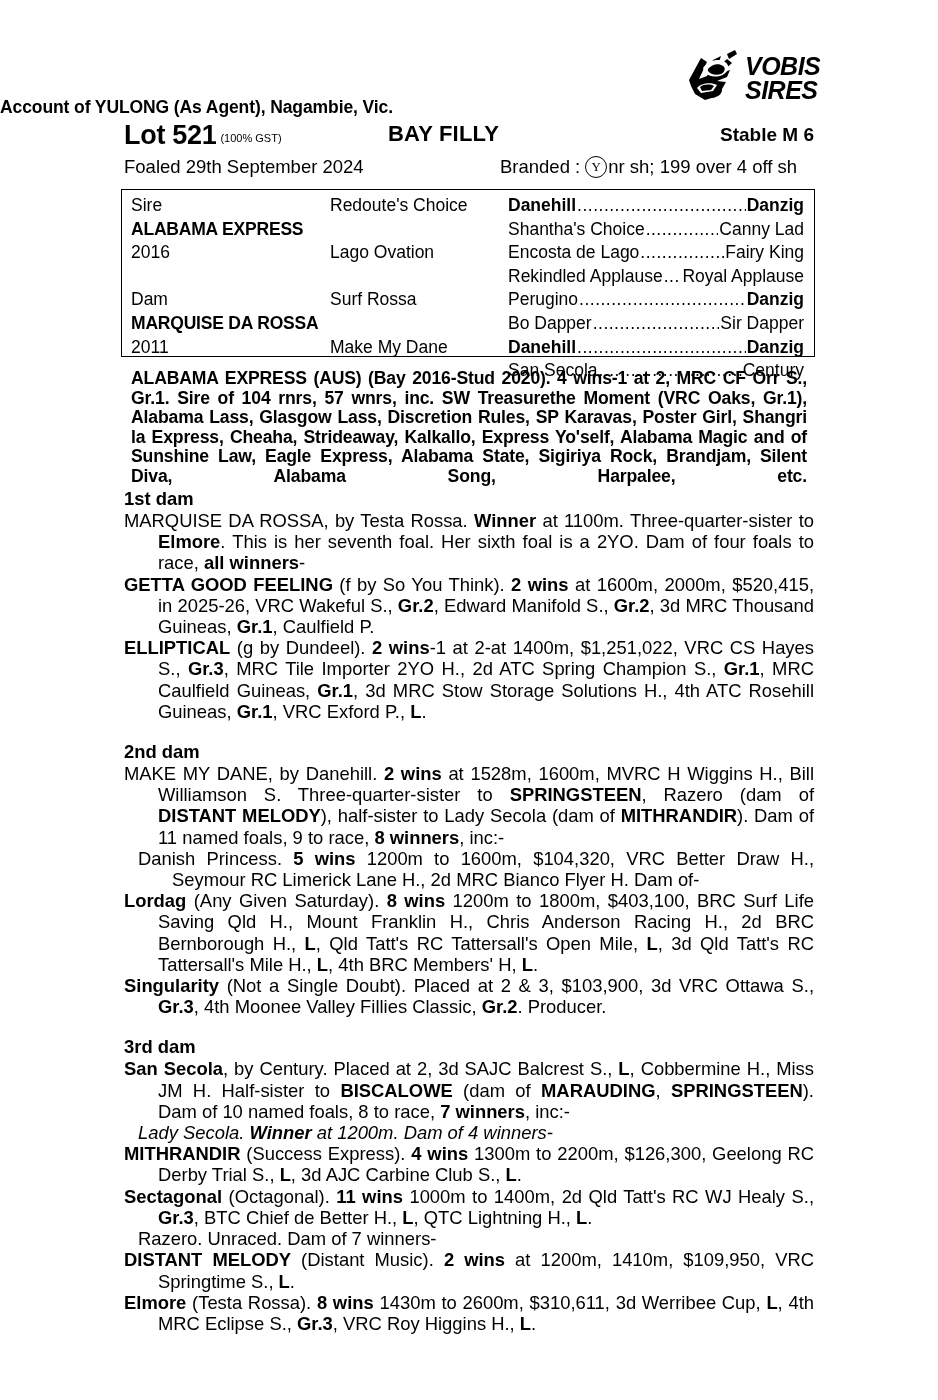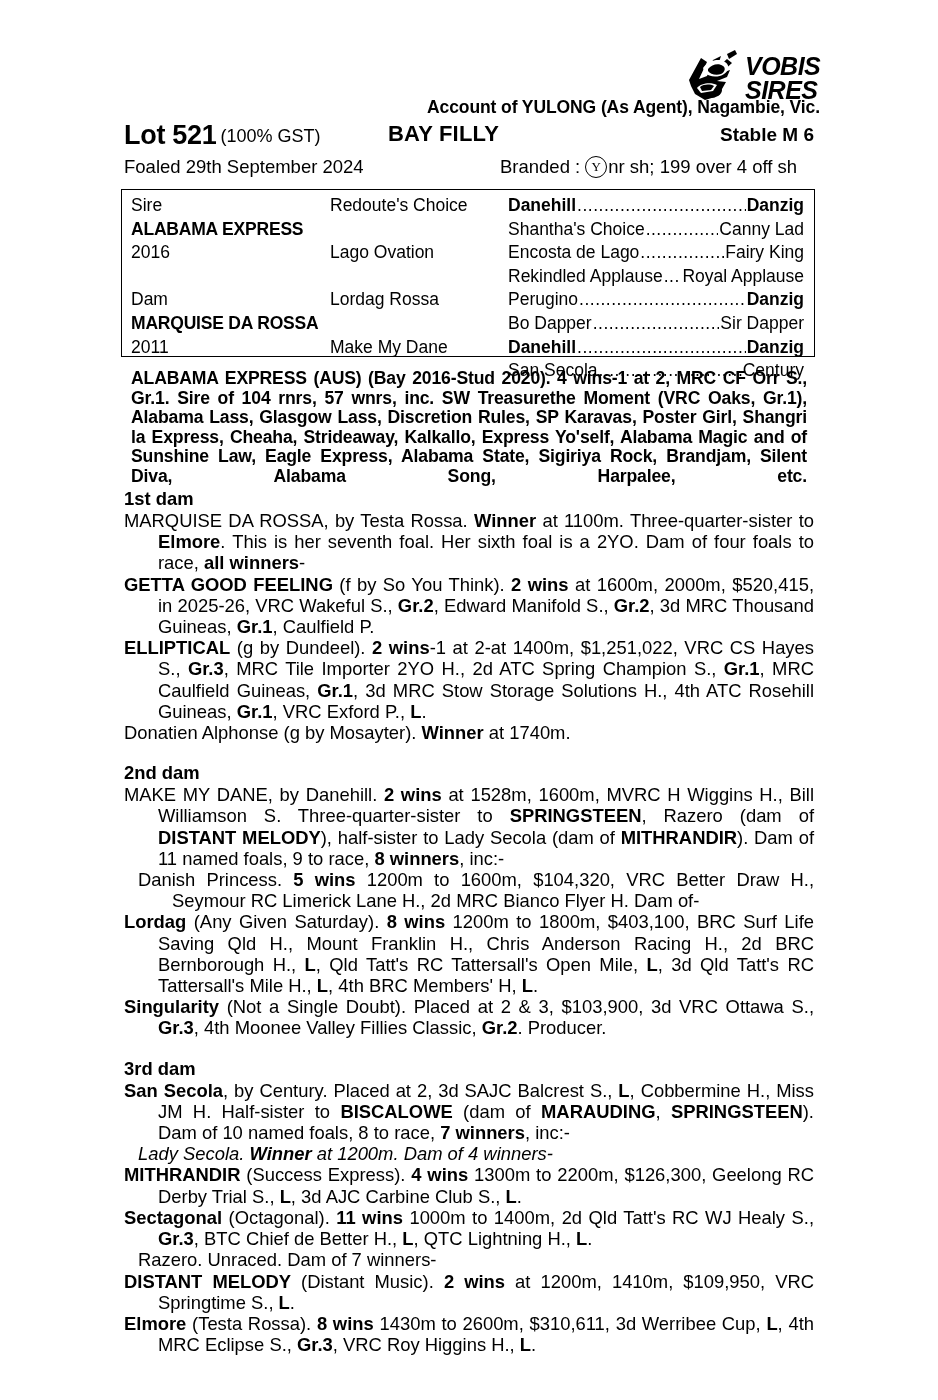--- a/index.html
+++ b/index.html
@@ -30,21 +30,21 @@
     width: 140px;
     height: 62px;
   }
   .logo-wrap svg { display: block; }
 
   .account-line {
     position: absolute;
     top: 97px;
     left: 0;
     width: 820px;
-    text-align: right;
+    text-align: left;
     font-size: 17.5px;
     font-weight: bold;
     letter-spacing: -0.1px;
     font-family: "Liberation Sans", sans-serif;
   }
 
   .title-row {
     position: absolute;
     top: 120px;
     left: 124px;
@@ -54,21 +54,21 @@
   .lot-no {
     position: absolute;
     left: 0;
     top: 0;
     font-size: 27px;
     font-weight: bold;
     letter-spacing: -0.3px;
     white-space: nowrap;
   }
   .gst {
-    font-size: 18px;
+    font-size: 11px;
     font-weight: normal;
     letter-spacing: 0;
     vertical-align: 2px;
     padding-left: 4px;
   }
   .sex-colour {
     position: absolute;
     left: 264px;
     top: 1px;
     font-size: 22px;
@@ -284,21 +284,21 @@
         <div class="ped-row">Dam</div>
         <div class="ped-row b">MARQUISE DA ROSSA</div>
         <div class="ped-row">2011</div>
       </div>
 
       <div class="ped-col-mid">
         <div class="ped-row">Redoute's Choice</div>
         <div class="ped-row empty">&nbsp;</div>
         <div class="ped-row">Lago Ovation</div>
         <div class="ped-row empty">&nbsp;</div>
-        <div class="ped-row">Lordag Rossa</div>
+        <div class="ped-row">Surf Rossa</div>
         <div class="ped-row empty">&nbsp;</div>
         <div class="ped-row">Make My Dane</div>
       </div>
 
       <div class="ped-col-right" id="gp-col">
           <div class="gp-line">
             <span class="gp-a bold">Danehill</span>
             <span class="gp-dots">..........................................................................................</span>
             <span class="gp-b bold">Danzig</span>
           </div>
@@ -344,21 +344,20 @@
 
   <div class="sire-para">
     <span id="sire-para-text">ALABAMA EXPRESS (AUS) (Bay 2016-Stud 2020). 4 wins-1 at 2, MRC CF Orr S., Gr.1. Sire of 104 rnrs, 57 wnrs, inc. SW Treasurethe Moment (VRC Oaks, Gr.1), Alabama Lass, Glasgow Lass, Discretion Rules, SP Karavas, Poster Girl, Shangri la Express, Cheaha, Strideaway, Kalkallo, Express Yo'self, Alabama Magic and of Sunshine Law, Eagle Express, Alabama State, Sigiriya Rock, Brandjam, Silent Diva, Alabama Song, Harpalee, etc.</span>
   </div>
 
   <div class="body" id="body-col">
       <div class="dam-head">1st dam</div>
       <p class="entry hang0"><span>MARQUISE DA ROSSA, by Testa Rossa. </span><span class="b">Winner</span><span> at 1100m. Three-quarter-sister to </span><span class="b">Elmore</span><span>. This is her seventh foal. Her sixth foal is a 2YO. Dam of four foals to race, </span><span class="b">all winners</span><span>-</span></p>
       <p class="entry lvl1"><span class="b">GETTA GOOD FEELING</span><span> (f by So You Think). </span><span class="b">2 wins</span><span> at 1600m, 2000m, $520,415, in 2025-26, VRC Wakeful S., </span><span class="b">Gr.2</span><span>, Edward Manifold S., </span><span class="b">Gr.2</span><span>, 3d MRC Thousand Guineas, </span><span class="b">Gr.1</span><span>, Caulfield P.</span></p>
       <p class="entry lvl1"><span class="b">ELLIPTICAL</span><span> (g by Dundeel). </span><span class="b">2 wins</span><span>-1 at 2-at 1400m, $1,251,022, VRC CS Hayes S., </span><span class="b">Gr.3</span><span>, MRC Tile Importer 2YO H., 2d ATC Spring Champion S., </span><span class="b">Gr.1</span><span>, MRC Caulfield Guineas, </span><span class="b">Gr.1</span><span>, 3d MRC Stow Storage Solutions H., 4th ATC Rosehill Guineas, </span><span class="b">Gr.1</span><span>, VRC Exford P., </span><span class="b">L</span><span>.</span></p>
-      <p class="entry hang0 nj"><span>Donatien Alphonse (g by Mosayter). </span><span class="b">Winner</span><span> at 1740m.</span></p>
       <div class="gap"></div>
       <div class="dam-head">2nd dam</div>
       <p class="entry hang0"><span>MAKE MY DANE, by Danehill. </span><span class="b">2 wins</span><span> at 1528m, 1600m, MVRC H Wiggins H., Bill Williamson S. Three-quarter-sister to </span><span class="b">SPRINGSTEEN</span><span>, Razero (dam of </span><span class="b">DISTANT MELODY</span><span>), half-sister to Lady Secola (dam of </span><span class="b">MITHRANDIR</span><span>). Dam of 11 named foals, 9 to race, </span><span class="b">8 winners</span><span>, inc:-</span></p>
       <p class="entry hang0" style="padding-left: 48px; text-indent: -34px;"><span>Danish Princess. </span><span class="b">5 wins</span><span> 1200m to 1600m, $104,320, VRC Better Draw H., Seymour RC Limerick Lane H., 2d MRC Bianco Flyer H. Dam of-</span></p>
       <p class="entry lvl1"><span class="b">Lordag</span><span> (Any Given Saturday). </span><span class="b">8 wins</span><span> 1200m to 1800m, $403,100, BRC Surf Life Saving Qld H., Mount Franklin H., Chris Anderson Racing H., 2d BRC Bernborough H., </span><span class="b">L</span><span>, Qld Tatt's RC Tattersall's Open Mile, </span><span class="b">L</span><span>, 3d Qld Tatt's RC Tattersall's Mile H., </span><span class="b">L</span><span>, 4th BRC Members' H, </span><span class="b">L</span><span>.</span></p>
       <p class="entry lvl1"><span class="b">Singularity</span><span> (Not a Single Doubt). Placed at 2 &amp; 3, $103,900, 3d VRC Ottawa S., </span><span class="b">Gr.3</span><span>, 4th Moonee Valley Fillies Classic, </span><span class="b">Gr.2</span><span>. Producer.</span></p>
       <div class="gap"></div>
       <div class="dam-head">3rd dam</div>
       <p class="entry hang0"><span class="b">San Secola</span><span>, by Century. Placed at 2, 3d SAJC Balcrest S., </span><span class="b">L</span><span>, Cobbermine H., Miss JM H. Half-sister to </span><span class="b">BISCALOWE</span><span> (dam of </span><span class="b">MARAUDING</span><span>, </span><span class="b">SPRINGSTEEN</span><span>). Dam of 10 named foals, 8 to race, </span><span class="b">7 winners</span><span>, inc:-</span></p>
       <p class="entry hang0 nj" style="padding-left: 48px; text-indent: -34px; font-style: italic;"><span>Lady Secola. </span><span class="b">Winner</span><span> at 1200m. Dam of 4 winners-</span></p>

